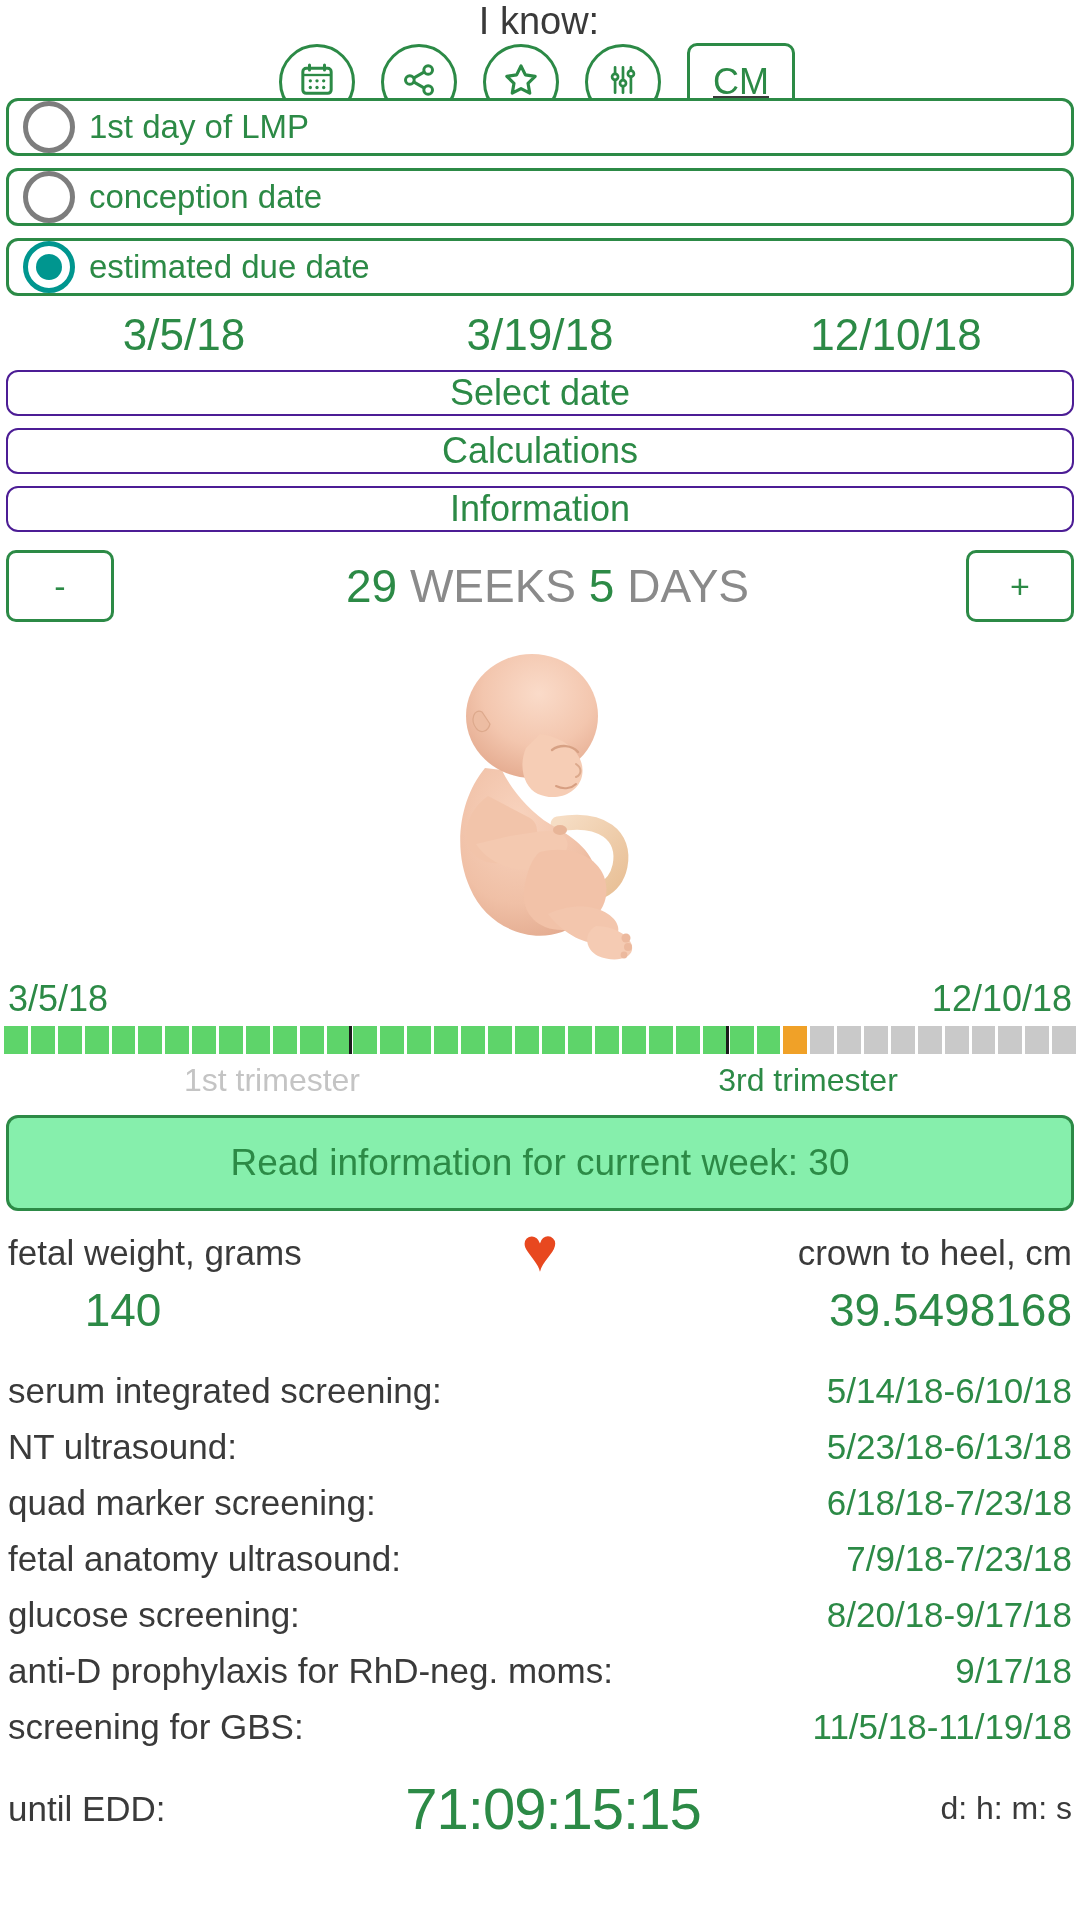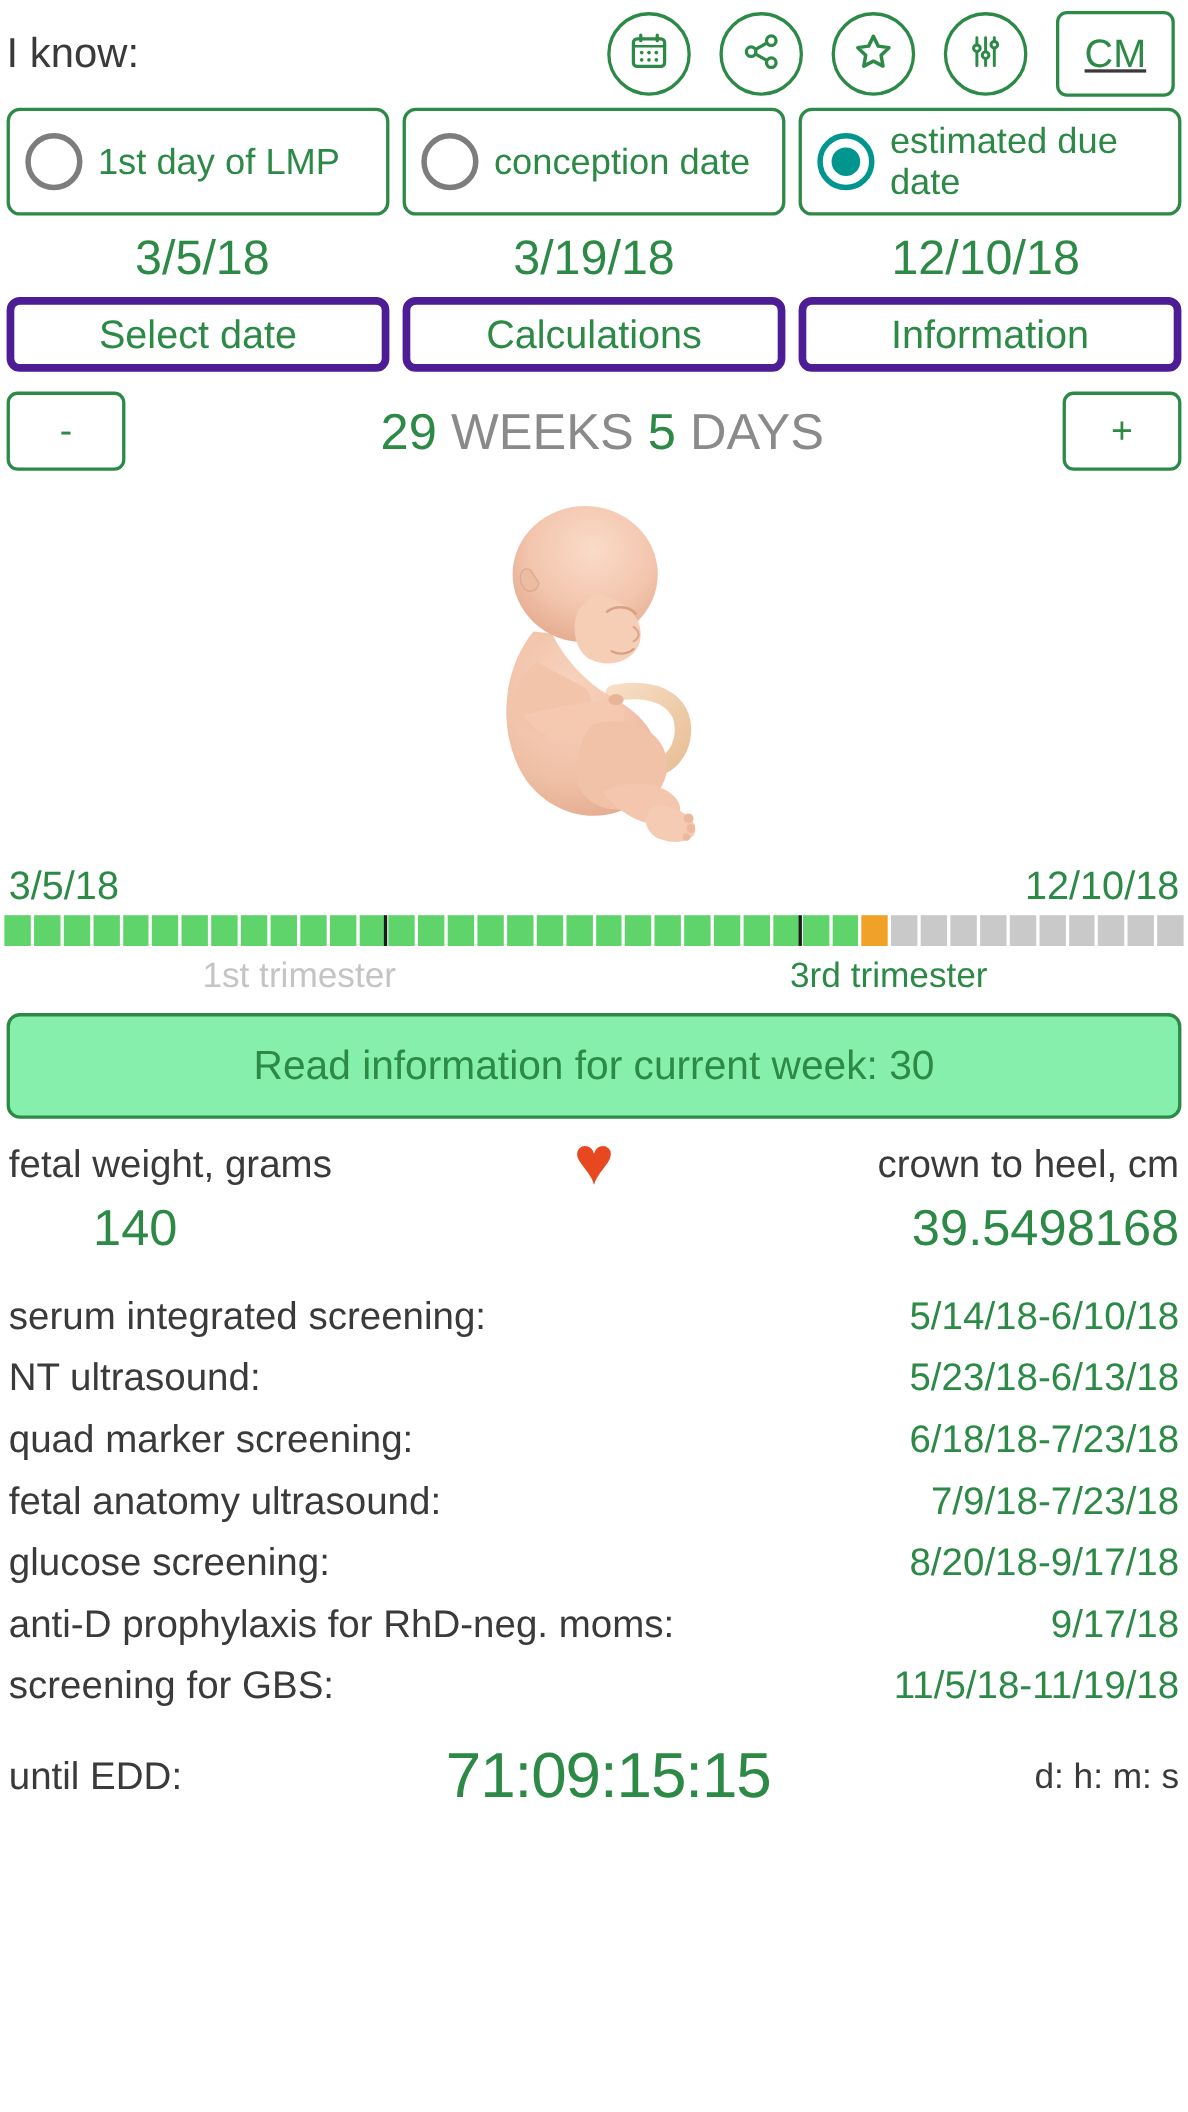--- a/index.html
+++ b/index.html
@@ -12,20 +12,21 @@
     overflow: hidden;
   }
   .page { width: 1080px; height: 1920px; position: relative; }
 
   
   .topbar {
     display: flex;
     align-items: center;
     height: 98px;
     padding: 0 8px 0 6px;
+    flex-direction: column;
   }
   .iknow {
     font-size: 38px;
     color: #3a3a3a;
     white-space: nowrap;
     flex: 0 0 auto;
   }
   .topicons {
     flex: 1 1 auto;
     display: flex;
@@ -58,20 +59,21 @@
     font-size: 36px;
     background: #fff;
     flex: 0 0 auto;
   }
 
   
   .row3 {
     display: flex;
     gap: 12px;
     padding: 0 6px;
+    flex-direction: column;
   }
   .radio-card {
     flex: 1 1 0;
     height: 98px;
     border: 3px solid #2c8a46;
     border-radius: 12px;
     display: flex;
     align-items: center;
     gap: 14px;
     padding: 0 14px;
@@ -109,21 +111,21 @@
     text-align: center;
     color: #2c8a46;
     font-size: 44px;
     padding: 6px 0 10px 0;
   }
 
   
   .btn-outline {
     flex: 1 1 0;
     height: 68px;
-    border: 7px solid #4c1d95;
+    border: 2px solid #4c1d95;
     border-radius: 12px;
     display: flex;
     align-items: center;
     justify-content: center;
     color: #2c8a46;
     font-size: 36px;
     background: #fff;
   }
 
   

